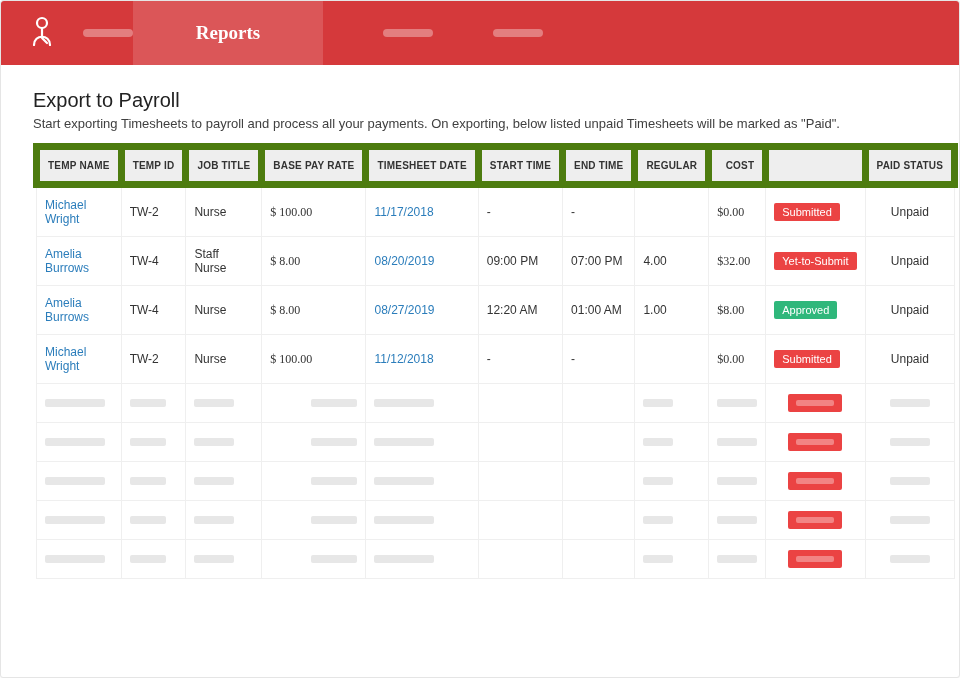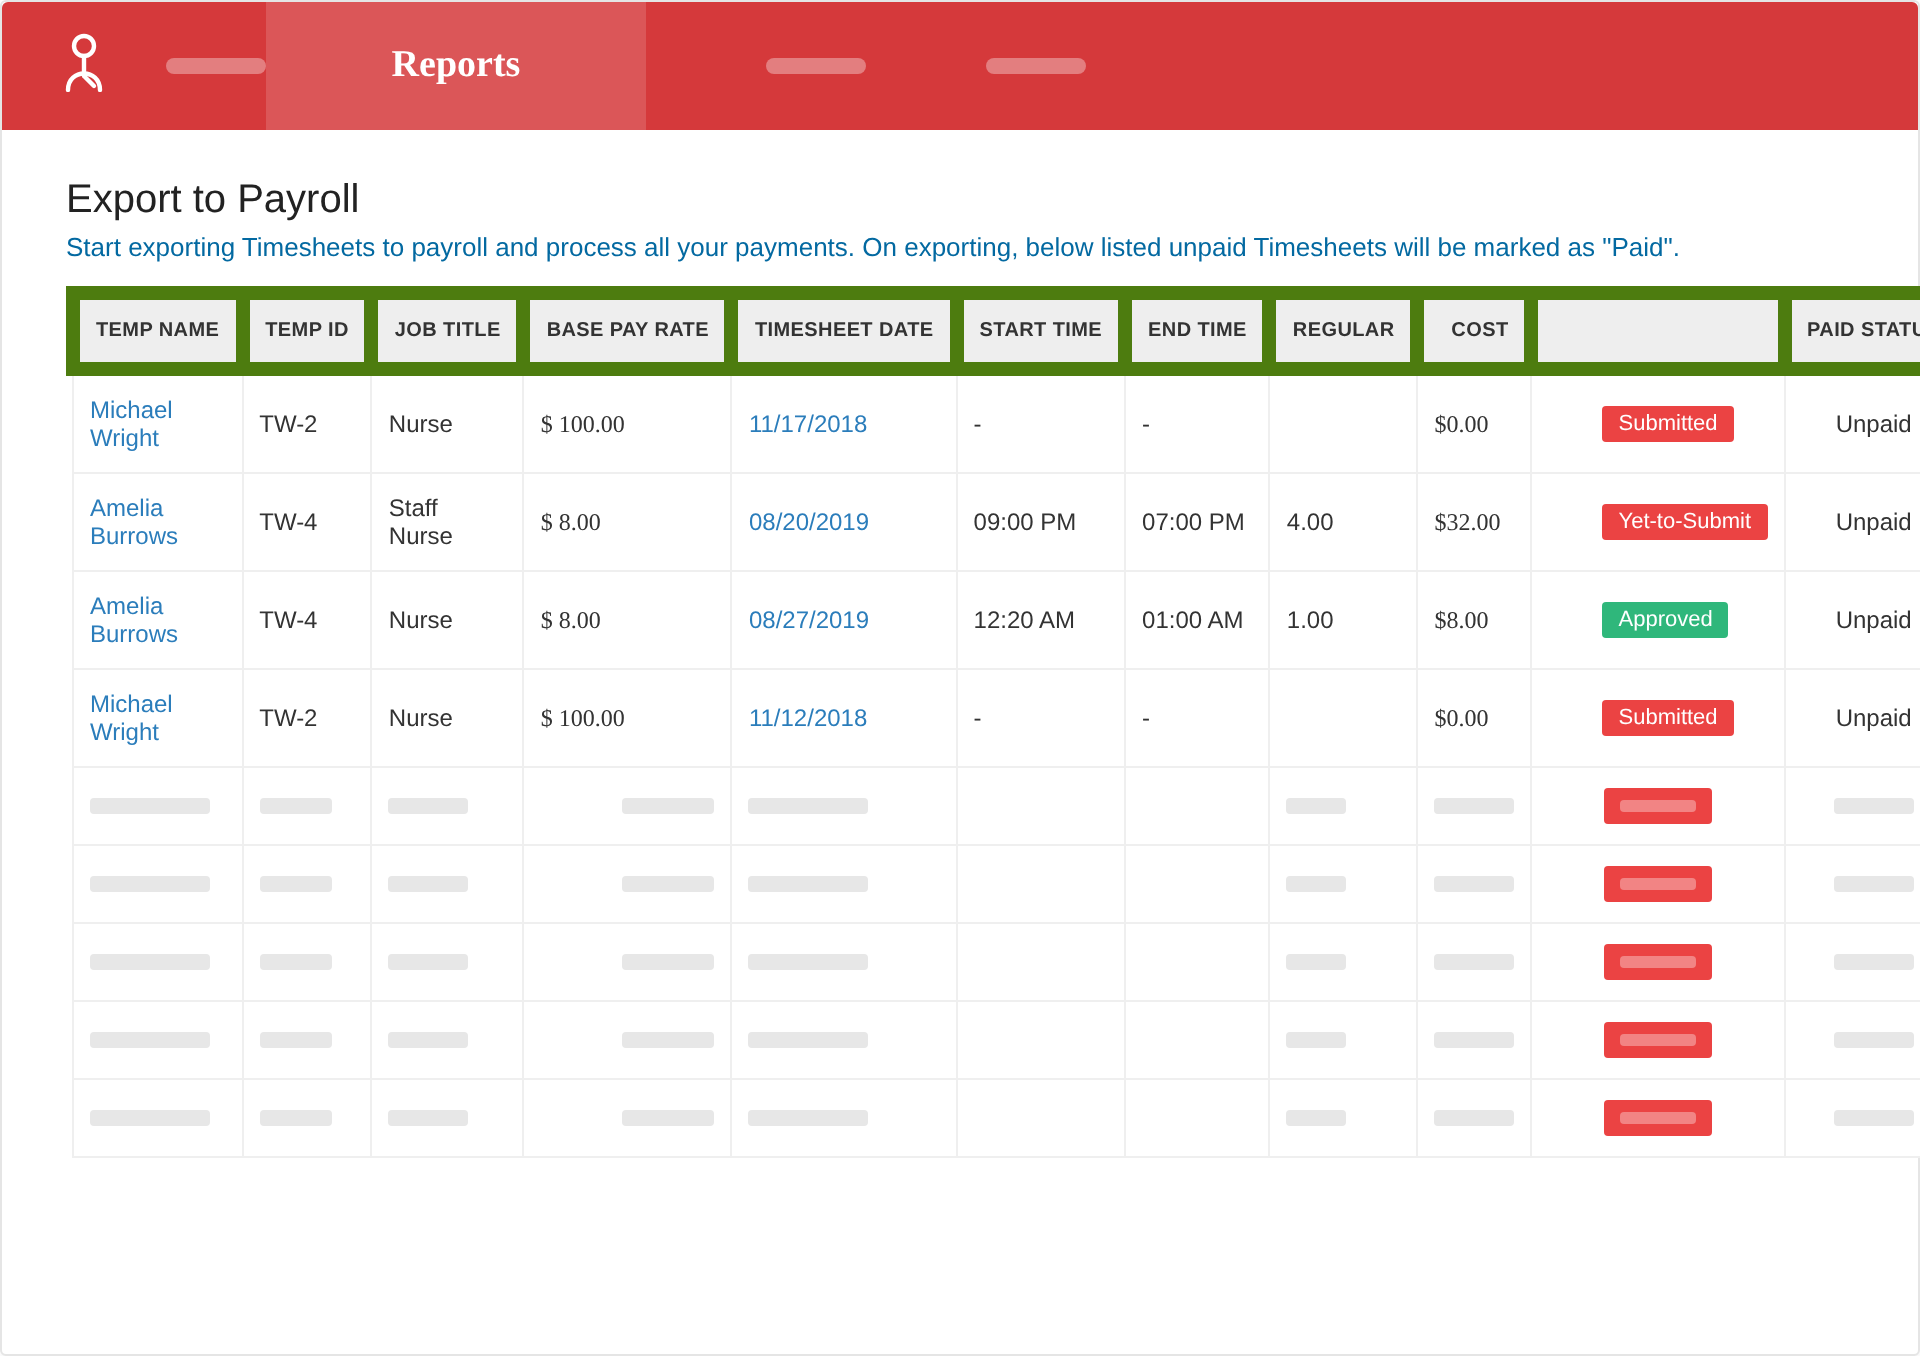--- a/index.html
+++ b/index.html
@@ -69,21 +69,21 @@
     padding:24px 28px 0 32px;
   }
   .page-title {
     font-size:20px;
     font-weight:400;
     margin:0 0 4px 0;
     color:#222;
   }
   .page-subtitle {
     font-size:13px;
-    color:#0369a1;
+    color:#404040;
     margin:0 0 12px 0;
   }
   table {
     width:100%;
     border-collapse:collapse;
     font-size:12px;
     background:#fff;
   }
   thead th {
     background:#eeeeee;
@@ -107,21 +107,20 @@
   td.right { text-align:left;font-family:Liberation Serif, serif; }
   td.center { text-align:center; }
   .badge {
     display:inline-block;
     padding:3px 8px;
     border-radius:2px;
     font-size:11px;
     color:#fff;
     white-space:nowrap;
     text-align:center;
-    margin-left:27px;
   }
   .badge-red { background:#eb4343; }
   .badge-green { background:#2fb77b; }
   .ph-gray {
     display:block;
     height:8px;
     border-radius:2px;
     background:#e7e7e7;
   }
   .ph-red-pill {

